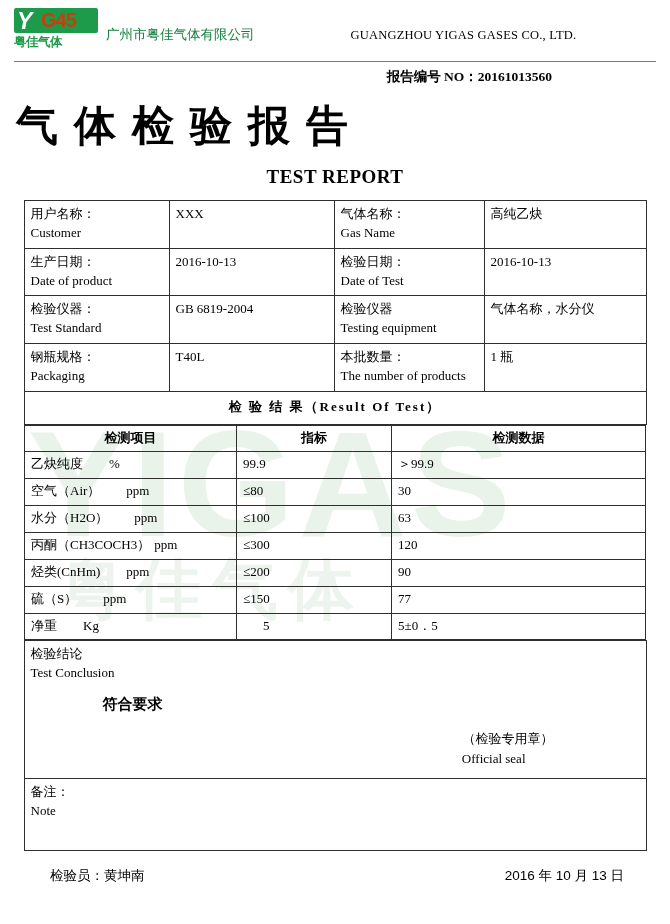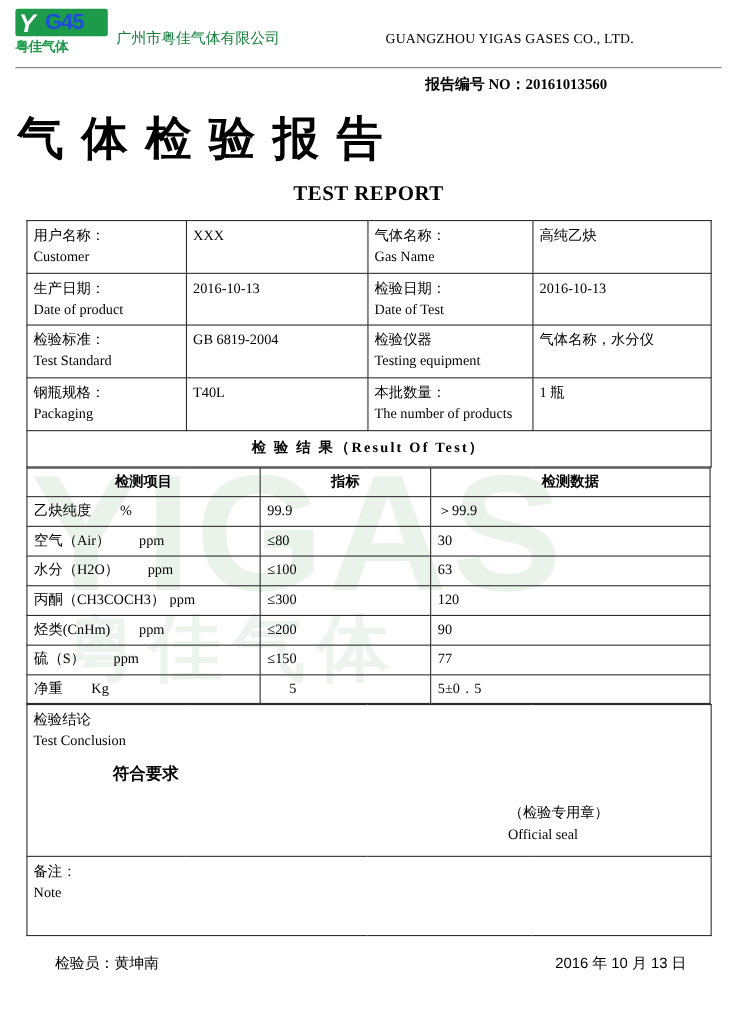--- a/index.html
+++ b/index.html
@@ -89,21 +89,21 @@
     font-size: 23px;
     color: #ffffff;
     letter-spacing: -1px;
   }
   .logo-g45 {
     position: absolute;
     left: 27px; top: 1px;
     font-family: "Liberation Sans", sans-serif;
     font-weight: bold;
     font-size: 20px;
-    color: #1d4ed8;
+    color: #c2410c;
     letter-spacing: -1px;
   }
   .logo-bottom {
     position: absolute;
     left: 0; top: 26px;
     width: 84px;
     font-family: "Liberation Sans", sans-serif;
     font-size: 12.5px;
     font-weight: bold;
     color: #1d9b4b;
@@ -349,21 +349,21 @@
         </td>
         <td class="val">2016-10-13</td>
         <td>
           <span class="lbl-cn">检验日期：</span>
           <span class="lbl-en">Date of Test</span>
         </td>
         <td class="val">2016-10-13</td>
       </tr>
       <tr>
         <td>
-          <span class="lbl-cn">检验标准：</span>
+          <span class="lbl-cn">检验仪器：</span>
           <span class="lbl-en">Test Standard</span>
         </td>
         <td class="val">GB 6819-2004</td>
         <td>
           <span class="lbl-cn">检验仪器</span>
           <span class="lbl-en">Testing equipment</span>
         </td>
         <td class="val">气体名称，水分仪</td>
       </tr>
       <tr>

